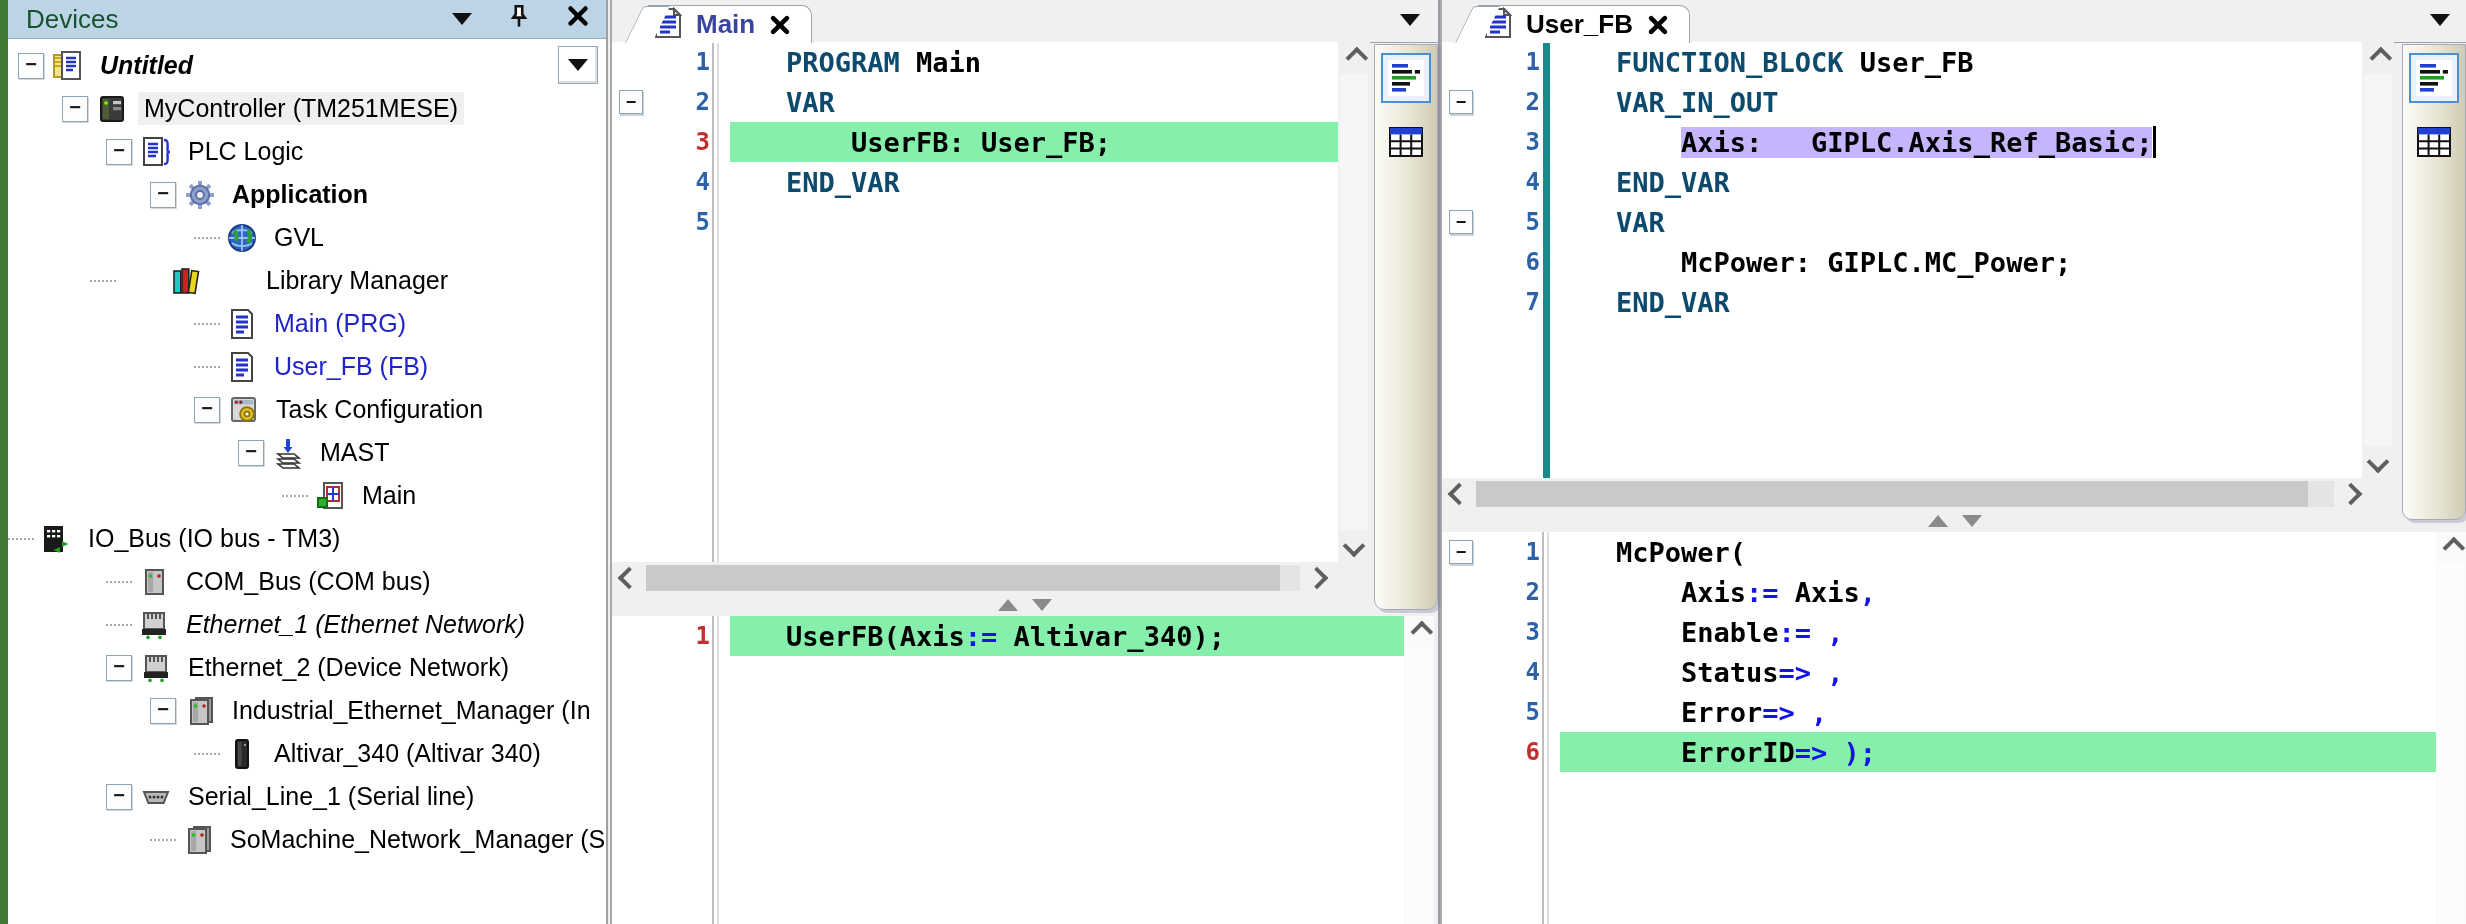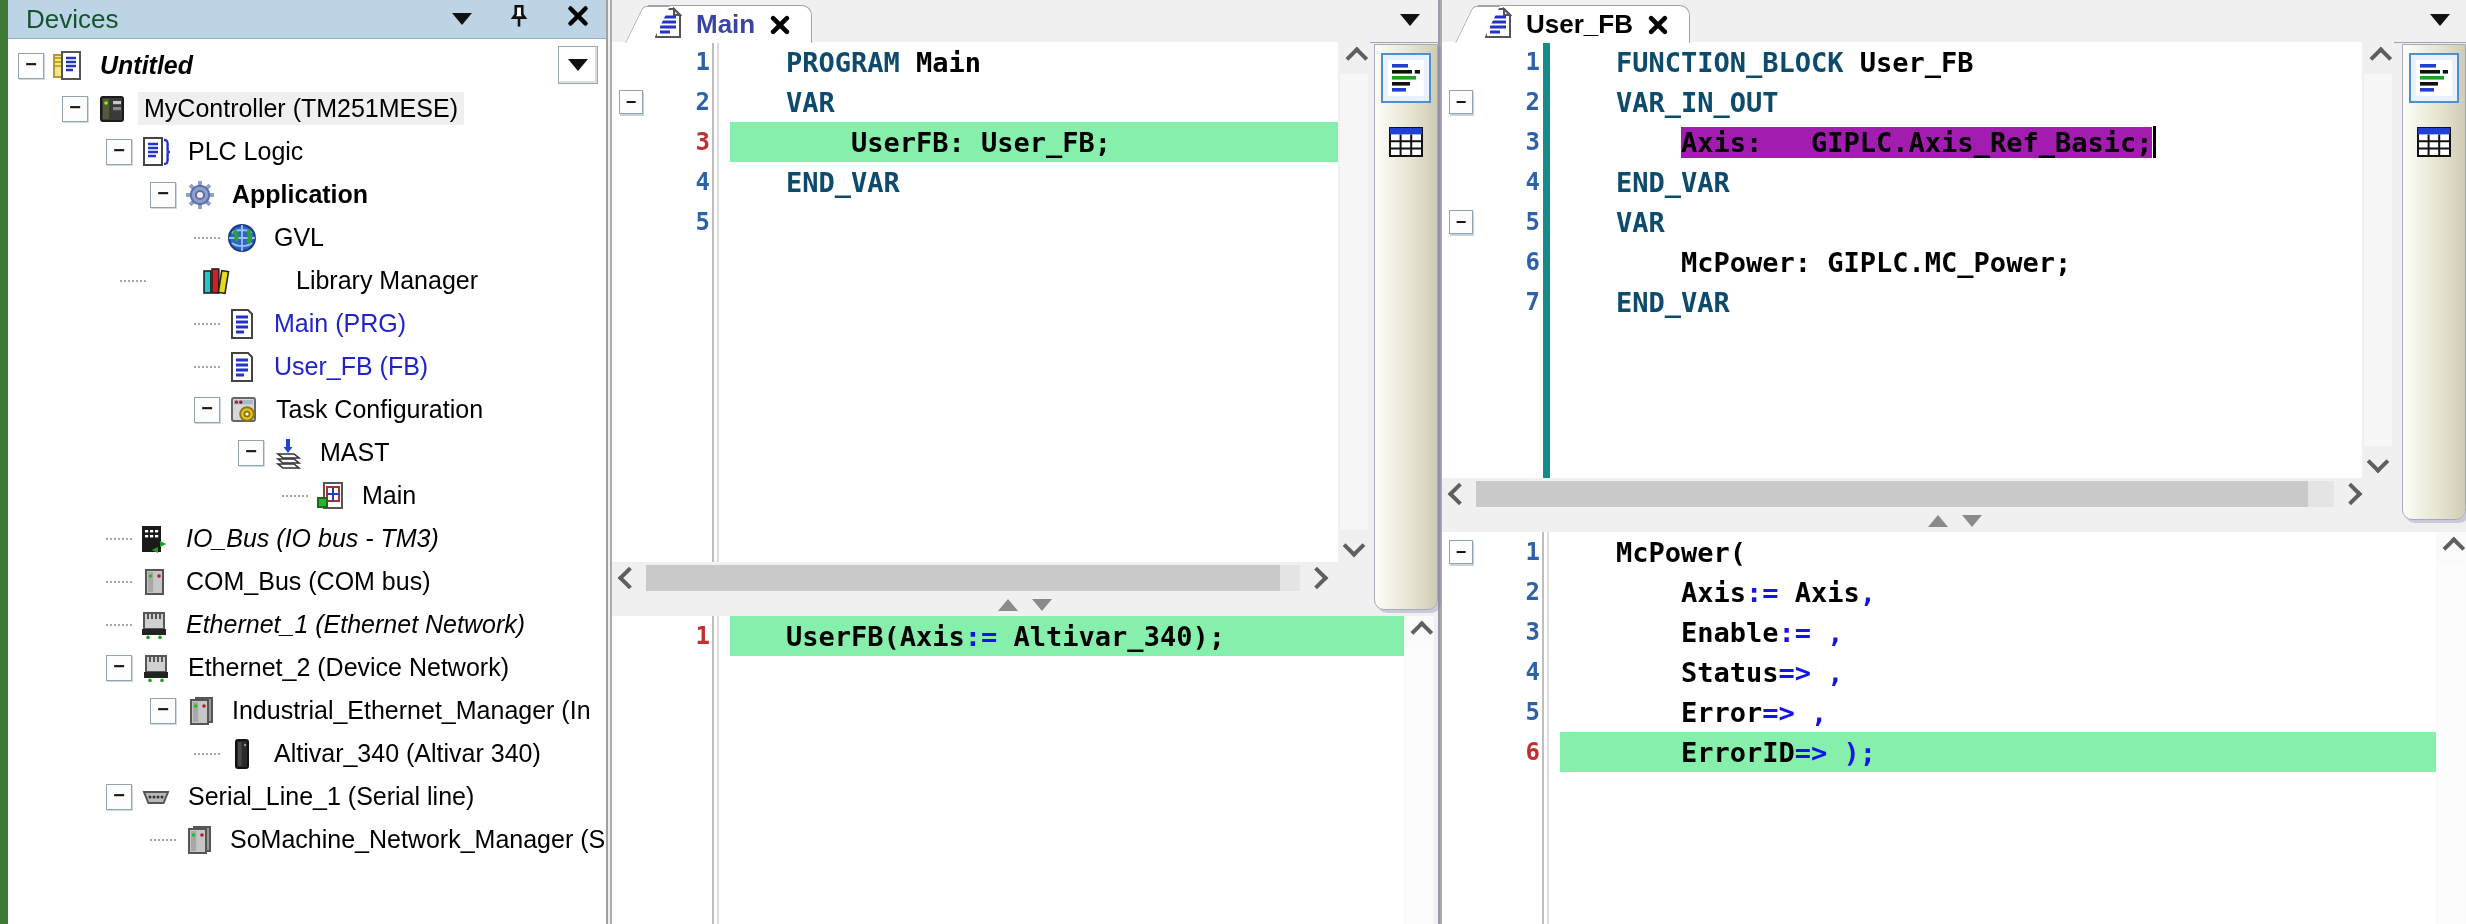--- a/index.html
+++ b/index.html
@@ -59,21 +59,21 @@
   .foldbox{width:22px;height:22px;background:#FDFDFD;border:1px solid #8FA4B5;box-shadow:1px 2px 0 #C8D2DA;
       display:flex;align-items:center;justify-content:center;font-size:18px;font-weight:bold;color:#111;line-height:0;}
   .cn{width:60px;flex:none;text-align:right;padding-right:8px;font-family:"DejaVu Sans Mono","Liberation Mono",monospace;
       font-size:24px;font-weight:600;color:#2E62A8;}
   .cn.mod{color:#C03030;}
   .cc{flex:1;margin-left:12px;height:100%;display:flex;align-items:center;padding-left:56px;
       font-family:"DejaVu Sans Mono","Liberation Mono",monospace;font-size:27px;font-weight:600;color:#000;white-space:pre;}
   .cc.hl{background:#86efac;}
   .cc .k{color:#0c4a6e;font-weight:700;}
   .cc .o{color:#1414E6;}
-  .cc .selbg{background:#a21caf;}
+  .cc .selbg{background:#c4b5fd;}
   .caret{display:inline-block;width:3px;height:32px;background:#000;vertical-align:middle;margin-left:1px;}
 
   
   .vscroll{position:absolute;display:flex;flex-direction:column;background:#F0F0F0;}
   #main-decl-vs{left:726px;top:42px;width:32px;height:520px;}
   #main-body-vs{left:792px;top:616px;width:30px;height:308px;background:#FAFAFA;}
   #ufb-decl-vs{left:920px;top:42px;width:32px;height:436px;}
   #ufb-body-vs{left:994px;top:532px;width:30px;height:392px;background:#FAFAFA;}
   .vscroll .varr{height:32px;display:flex;align-items:center;justify-content:center;}
   .vscroll .vtrack{flex:1;margin:0 2px;background:#F6F6F6;}
@@ -205,21 +205,21 @@
           <span class="stub"></span>
           <span class="ticon">
             <svg viewBox="0 0 16 16">
               <circle cx="8" cy="8" r="6.5" fill="#2E64C8" stroke="#1A3C80"></circle>
               <path d="M3 5.5c2.5-2 7.5-2 10 0M3 10.5c2.5 2 7.5 2 10 0M8 1.5v13M1.5 8h13" stroke="#9CC0F0" fill="none" stroke-width=".9"></path>
               <path d="M4 4.5c1.2 1 1.8 3 .8 5M11 4c1.2 2 1.2 4.5 0 6.5" stroke="#2E9E40" stroke-width="2.2" fill="none"></path>
             </svg>
           </span>
           <span class="tlabel">GVL</span>
         </div>
-        <div class="trow" style="padding-left: 112px; gap: 48px;">
+        <div class="trow" style="padding-left: 82px; gap: 48px;">
           <span class="stub"></span>
           <span class="ticon">
             <svg viewBox="0 0 16 16">
               <g stroke="#222" stroke-width=".8">
                 <rect x="2" y="3" width="3.4" height="11" fill="#20C8C8"></rect>
                 <rect x="6" y="2" width="3.4" height="12" fill="#D02020"></rect>
                 <rect x="10" y="3" width="3.4" height="11" fill="#E8D820" transform="rotate(9 11.7 8.5)"></rect>
               </g>
             </svg>
           </span>
@@ -283,21 +283,21 @@
           <span class="ticon">
             <svg viewBox="0 0 16 16">
               <rect x="5" y="1.5" width="9" height="12.5" fill="#fff" stroke="#555"></rect>
               <rect x="6.5" y="3.5" width="6" height="7" fill="none" stroke="#B03030"></rect>
               <path d="M9.5 3.5v7M6.5 7h6" stroke="#2040C0"></path>
               <rect x="2" y="9" width="4.5" height="4.5" fill="#30B030" stroke="#107010"></rect>
             </svg>
           </span>
           <span class="tlabel">Main</span>
         </div>
-        <div class="trow" style="padding-left: 98px; font-style: italic;">
+        <div class="trow" style="">
           <span class="stub"></span>
           <span class="ticon">
             <svg viewBox="0 0 16 16">
               <rect x="2" y="1.5" width="9.5" height="13" fill="#1A1A1A"></rect>
               <g fill="#fff">
                 <rect x="3.5" y="3.5" width="1.6" height="1.2"></rect>
                 <rect x="6" y="3.5" width="1.6" height="1.2"></rect>
                 <rect x="8.5" y="3.5" width="1.6" height="1.2"></rect>
                 <rect x="3.5" y="6" width="1.6" height="1.2"></rect>
                 <rect x="6" y="6" width="1.6" height="1.2"></rect>

